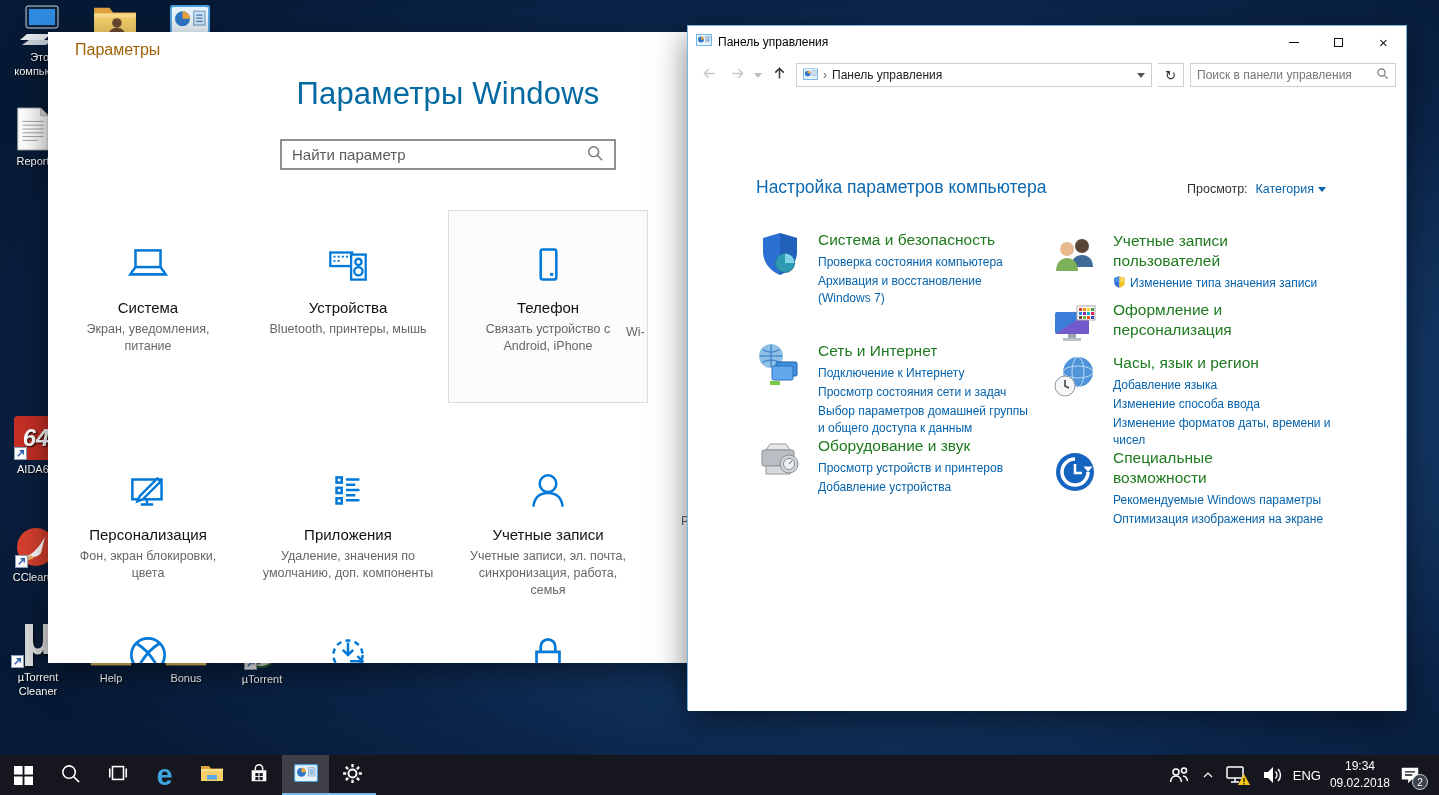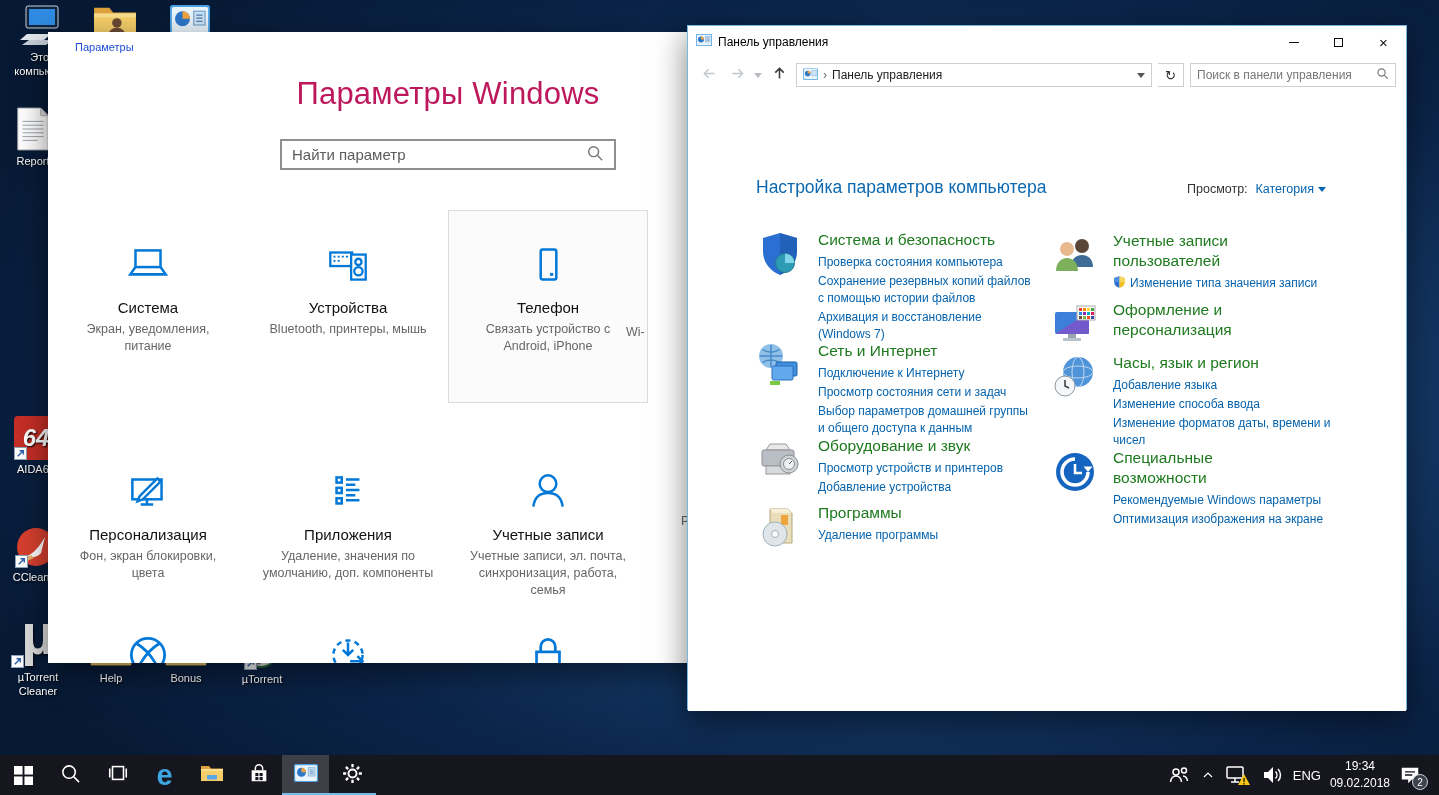--- a/index.html
+++ b/index.html
@@ -22,23 +22,23 @@
     text-shadow:1px 2px 3px rgba(0,0,0,.6); }
   .ut-glyph { width:34px; height:34px; border-radius:50%; background:#f2f2f2; color:#1c5c2e;
     font-weight:bold; font-size:22px; display:flex; align-items:center; justify-content:center;
     border:2px solid #2b6b3a; }
 
   
   .window { position:absolute; background:#fff; box-shadow:0 10px 30px rgba(0,0,0,.5); }
 
   
   #settings-window { left:48px; top:32px; width:800px; height:631px; z-index:2; overflow:hidden; }
-  .sw-title { position:absolute; left:27px; top:9px; font-size:11px; color:#1d4ed8; }
+  .sw-title { position:absolute; left:27px; top:9px; font-size:16px; color:#a16207; }
   .sw-heading { position:absolute; left:0; top:44px; width:100%; text-align:center;
-    font-size:31px; font-weight:200; color:#be185d; letter-spacing:.2px; }
+    font-size:31px; font-weight:200; color:#0369a1; letter-spacing:.2px; }
   .sw-search { position:absolute; left:232px; top:107px; width:336px; height:31px;
     border:2px solid #8f8f8f; display:flex; align-items:center; padding:12px 10px; background:#fff; }
   .sw-search input { flex:1; border:none; outline:none; font-size:15px; color:#333;
     font-family:inherit; background:transparent; }
   .sw-search input::placeholder { color:#5c5c5c; opacity:1; }
   .tiles-row { position:absolute; left:0; width:800px; height:193px; display:grid;
     grid-template-columns:repeat(4,200px); }
   #tiles-row1 { top:178px; } #tiles-row2 { top:405px; }
   .tile { display:flex; flex-direction:column; align-items:center; text-align:center;
     padding-top:30px; cursor:pointer; }
@@ -422,21 +422,20 @@
             <path d="M24 3l17 5v13c0 12-7.5 20-17 24C14.5 41 7 33 7 21V8z" fill="#2a6fd1"></path>
             <path d="M24 3l17 5v13c0 12-7.5 20-17 24z" fill="#1b55a8" opacity=".55"></path>
             <circle cx="29" cy="33" r="9.5" fill="#2e9bb5" stroke="#1d7a94"></circle>
             <path d="M29 33V23.5A9.5 9.5 0 0 1 38.5 33z" fill="#7fd4e8"></path>
           </svg>
       </span>
       <div class="cat-body">
         <div class="cat-title">Система и безопасность</div>
         <div class="cat-links">
           <div class="cat-link">Проверка состояния компьютера</div>
-          <div class="cat-link">Сохранение резервных копий файлов с помощью истории файлов</div>
           <div class="cat-link">Архивация и восстановление (Windows 7)</div>
         </div>
       </div>
     </div>
 
     <div class="cat l1" style="top:249px;">
       <span class="cat-icon">
         <svg width="48" height="48" viewBox="0 0 48 48">
             <circle cx="15" cy="15" r="12" fill="#8fc1e8"></circle>
             <path d="M4 15h22M15 4v22M6.5 8.5c5 3.5 12 3.5 17 0M6.5 21.5c5-3.5 12-3.5 17 0" stroke="#4a88c8" fill="none" stroke-width="1.5"></path>
@@ -468,37 +467,20 @@
       </span>
       <div class="cat-body">
         <div class="cat-title">Оборудование и звук</div>
         <div class="cat-links">
           <div class="cat-link">Просмотр устройств и принтеров</div>
           <div class="cat-link">Добавление устройства</div>
         </div>
       </div>
     </div>
 
-    <div class="cat l1" style="top:411px;">
-      <span class="cat-icon">
-        <svg width="48" height="48" viewBox="0 0 48 48">
-            <path d="M14 6h18l4 4v30H14z" fill="#e9ddba" stroke="#b3a67e"></path>
-            <path d="M14 6l4 4h18l-4-4z" fill="#f6eed6"></path>
-            <rect x="25" y="12" width="7" height="10" fill="#f0a43c"></rect>
-            <circle cx="19" cy="31" r="12" fill="#dfe5e8" stroke="#9fb2bc"></circle>
-            <circle cx="19" cy="31" r="3.5" fill="#f7f9fa" stroke="#9fb2bc"></circle>
-          </svg>
-      </span>
-      <div class="cat-body">
-        <div class="cat-title">Программы</div>
-        <div class="cat-links">
-          <div class="cat-link">Удаление программы</div>
-        </div>
-      </div>
-    </div>
 
     <div class="cat rcol" style="top:139px;">
       <span class="cat-icon">
         <svg width="48" height="48" viewBox="0 0 48 48">
             <circle cx="31" cy="15" r="7" fill="#5a4638"></circle>
             <path d="M20 36c0-8 5-12 11-12s11 4 11 12z" fill="#3f6c96"></path>
             <circle cx="16" cy="18" r="7" fill="#e8b98f"></circle>
             <path d="M5 40c0-8 5-13 11-13s11 5 11 13z" fill="#7cb05a"></path>
           </svg>
       </span>

